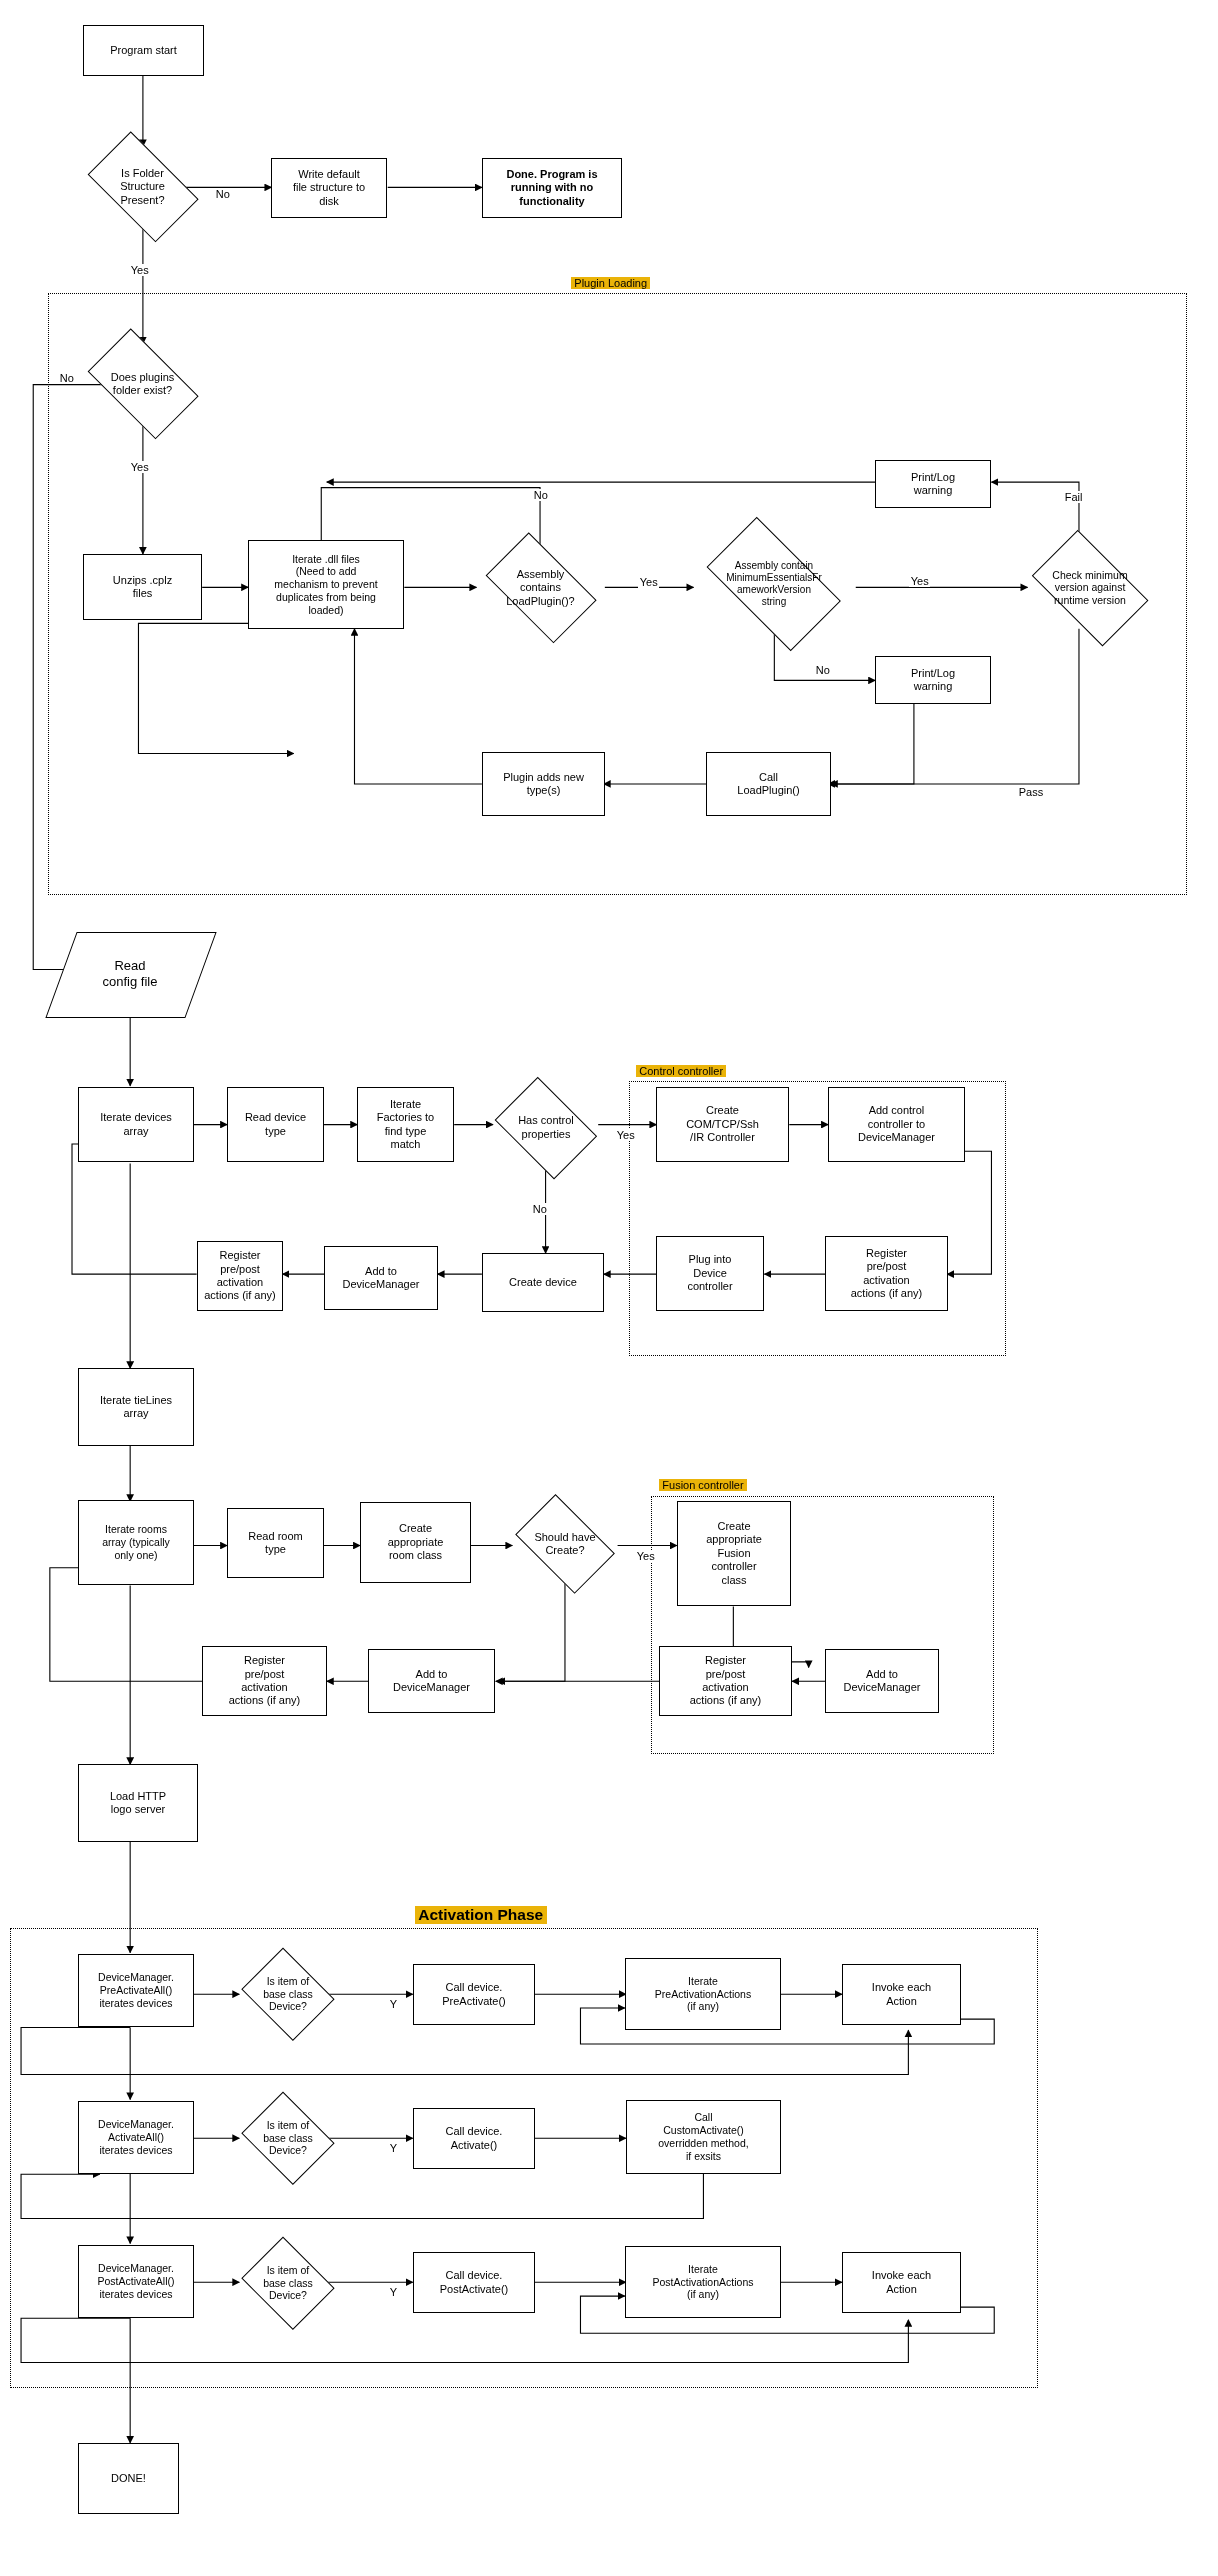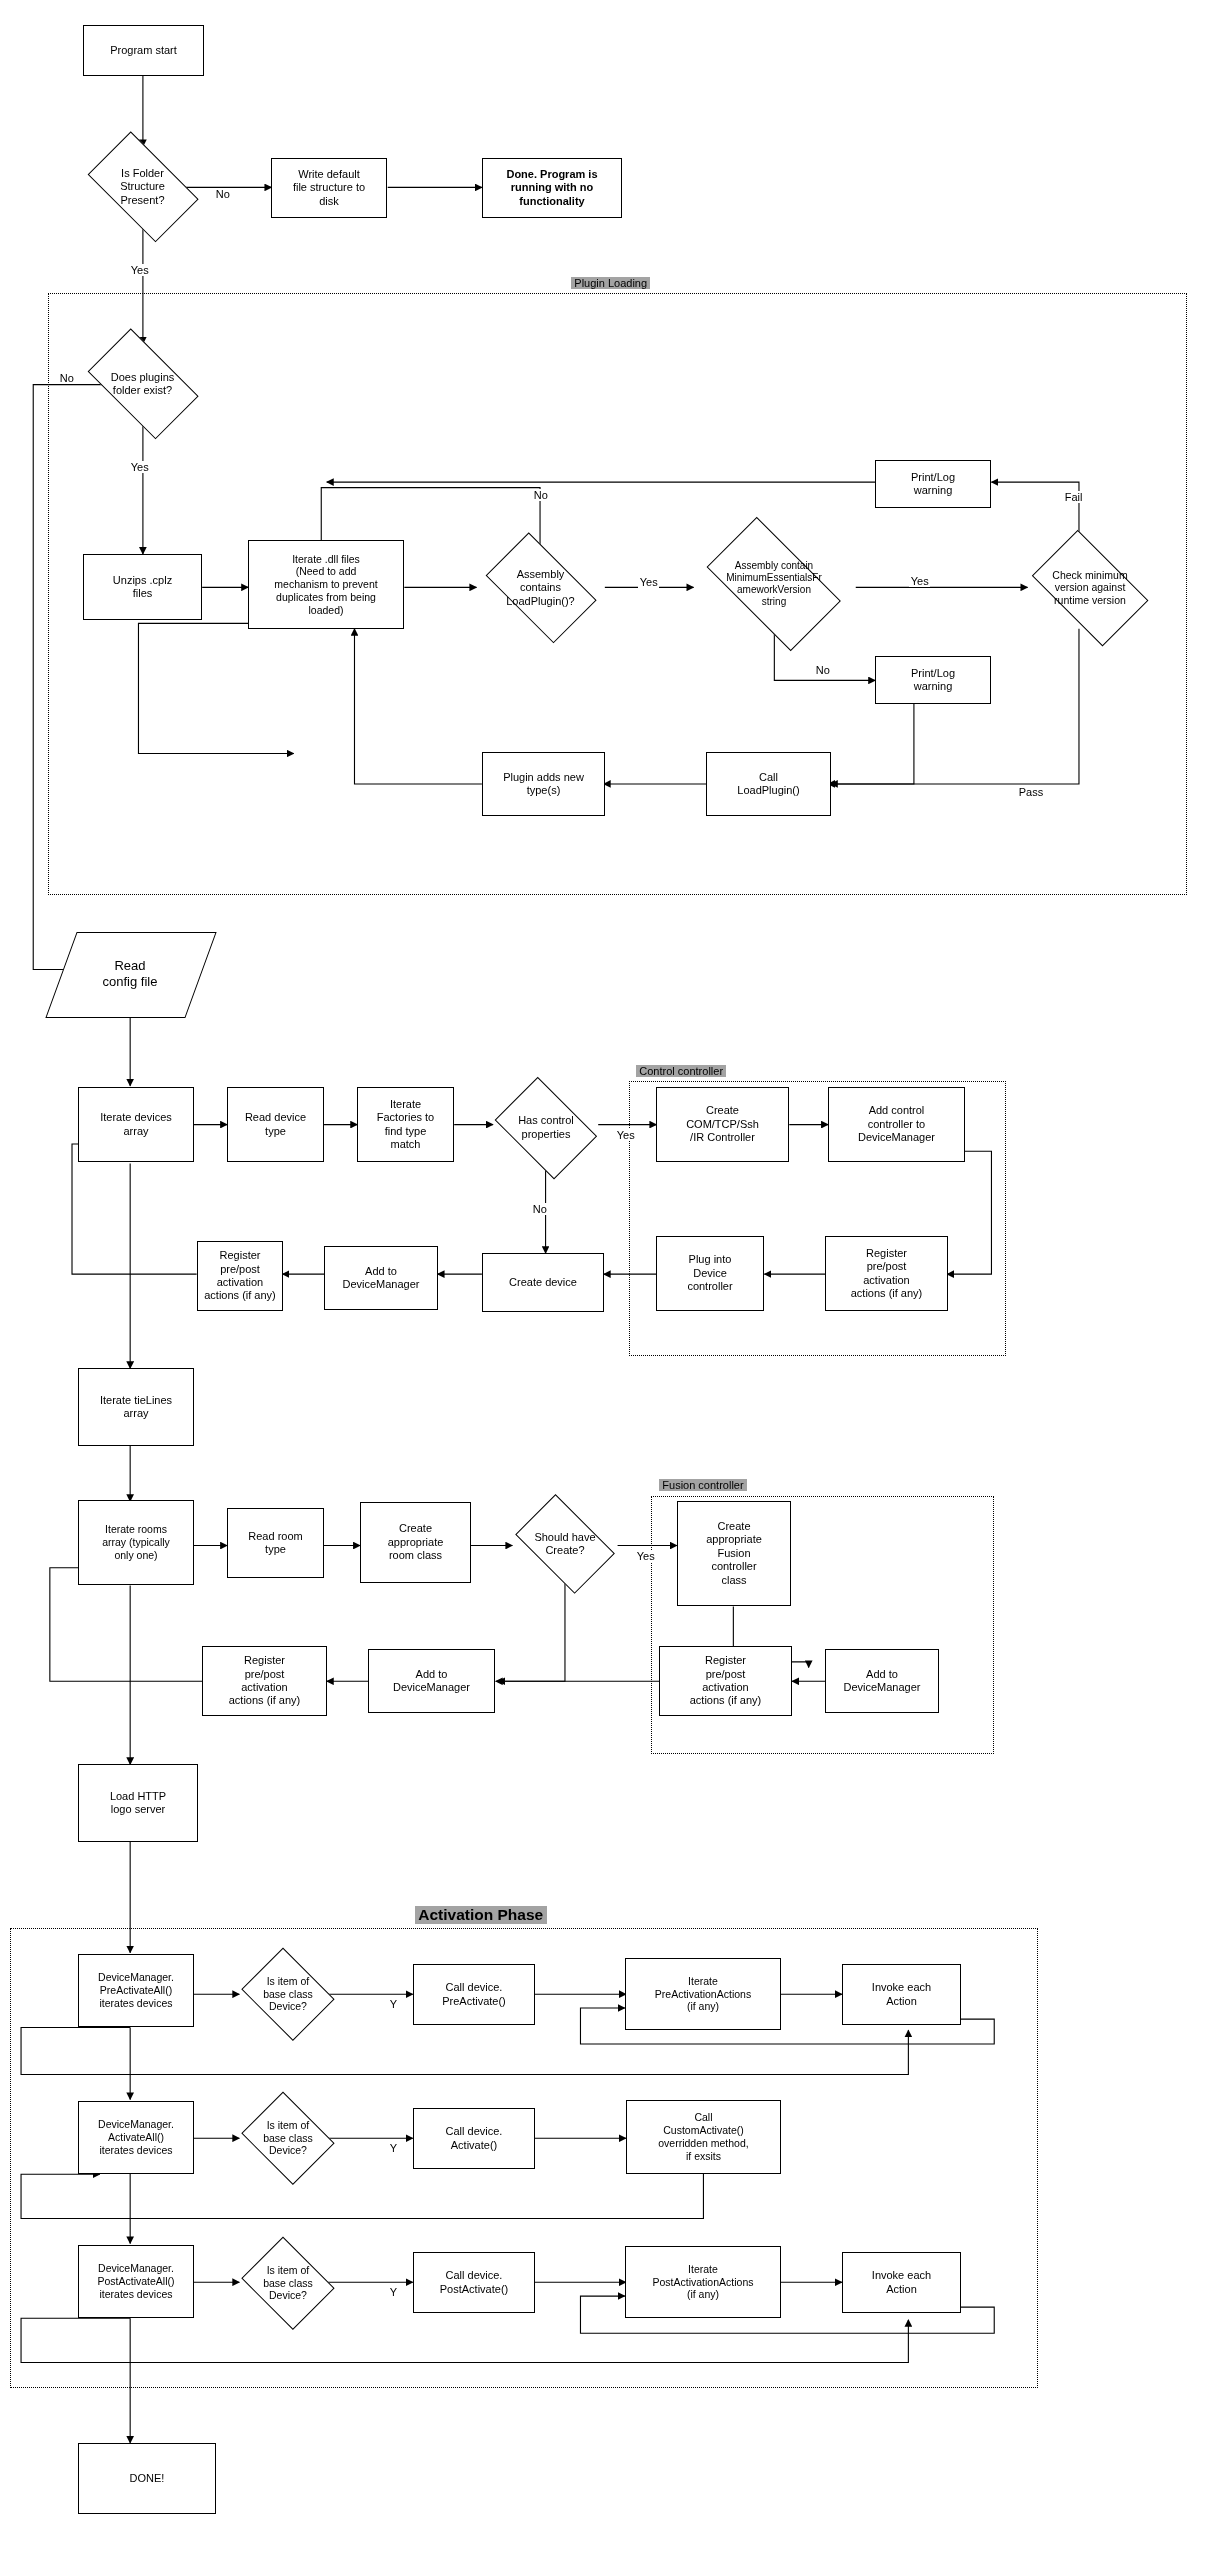--- a/index.html
+++ b/index.html
@@ -15,21 +15,21 @@
         display:flex;align-items:center;justify-content:center;text-align:center;
         font-size:11px;line-height:1.2;color:#000;white-space:pre-line;z-index:2;}
   .para{position:absolute;box-sizing:border-box;}
   .para .pshape{position:absolute;left:0;top:0;width:100%;height:100%;
         border:1.1px solid #000;background:#fff;
         transform:skewX(-20deg);}
   .para .ptext{position:absolute;left:0;top:0;width:100%;height:100%;
         display:flex;align-items:center;justify-content:center;text-align:center;
         font-size:13px;line-height:1.2;color:#000;white-space:pre-line;z-index:2;}
   .group{position:absolute;box-sizing:border-box;border:1.1px dotted #000;background:transparent;}
-  .grouplabel{position:absolute;font-size:11px;color:#000;background:#a3a3a3;padding:0 3.3px;white-space:nowrap;}
+  .grouplabel{position:absolute;font-size:11px;color:#000;background:#eab308;padding:0 3.3px;white-space:nowrap;}
   .grouplabel.big{font-size:15.5px;font-weight:bold;}
   .edgelabel{position:absolute;font-size:11px;color:#000;background:#fff;padding:0 1.7px;white-space:nowrap;}
   svg.links{position:absolute;left:0;top:0;width:1218px;height:2576px;overflow:visible;}
 </style>
 </head>
 <body>
 
 <div id="canvas">
 
   <div class="group" style="left:48px;top:293px;width:1139px;height:602px;"></div>
@@ -377,16 +377,16 @@
   </div>
   <div class="edgelabel" style="left:388px;top:2286px;">Y</div>
   <div class="node" style="left:413px;top:2252px;width:122px;height:61px;">Call device.
 PostActivate()</div>
   <div class="node" style="left:625px;top:2246px;width:156px;height:72px;font-size:10.5px;">Iterate
 PostActivationActions
 (if any)</div>
   <div class="node" style="left:842px;top:2252px;width:119px;height:61px;">Invoke each
 Action</div>
 
-  <div class="node" style="left:78px;top:2443px;width:138px;height:71px;">DONE!</div>
+  <div class="node" style="left:78px;top:2443px;width:101px;height:71px;">DONE!</div>
 
 </div>
 
 
 </body></html>

